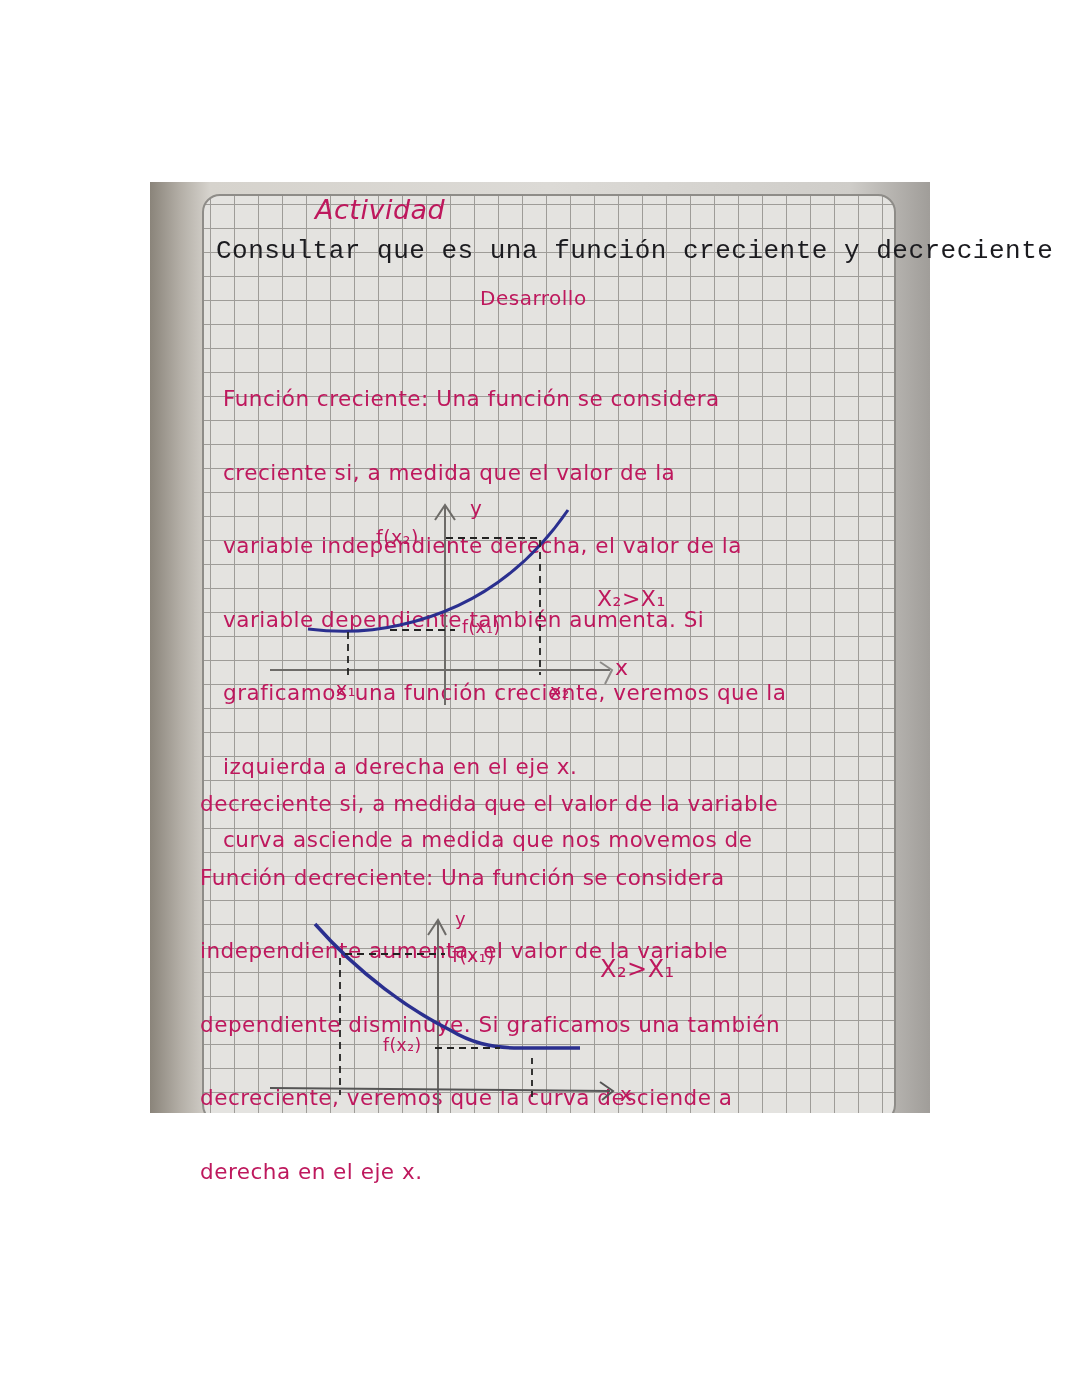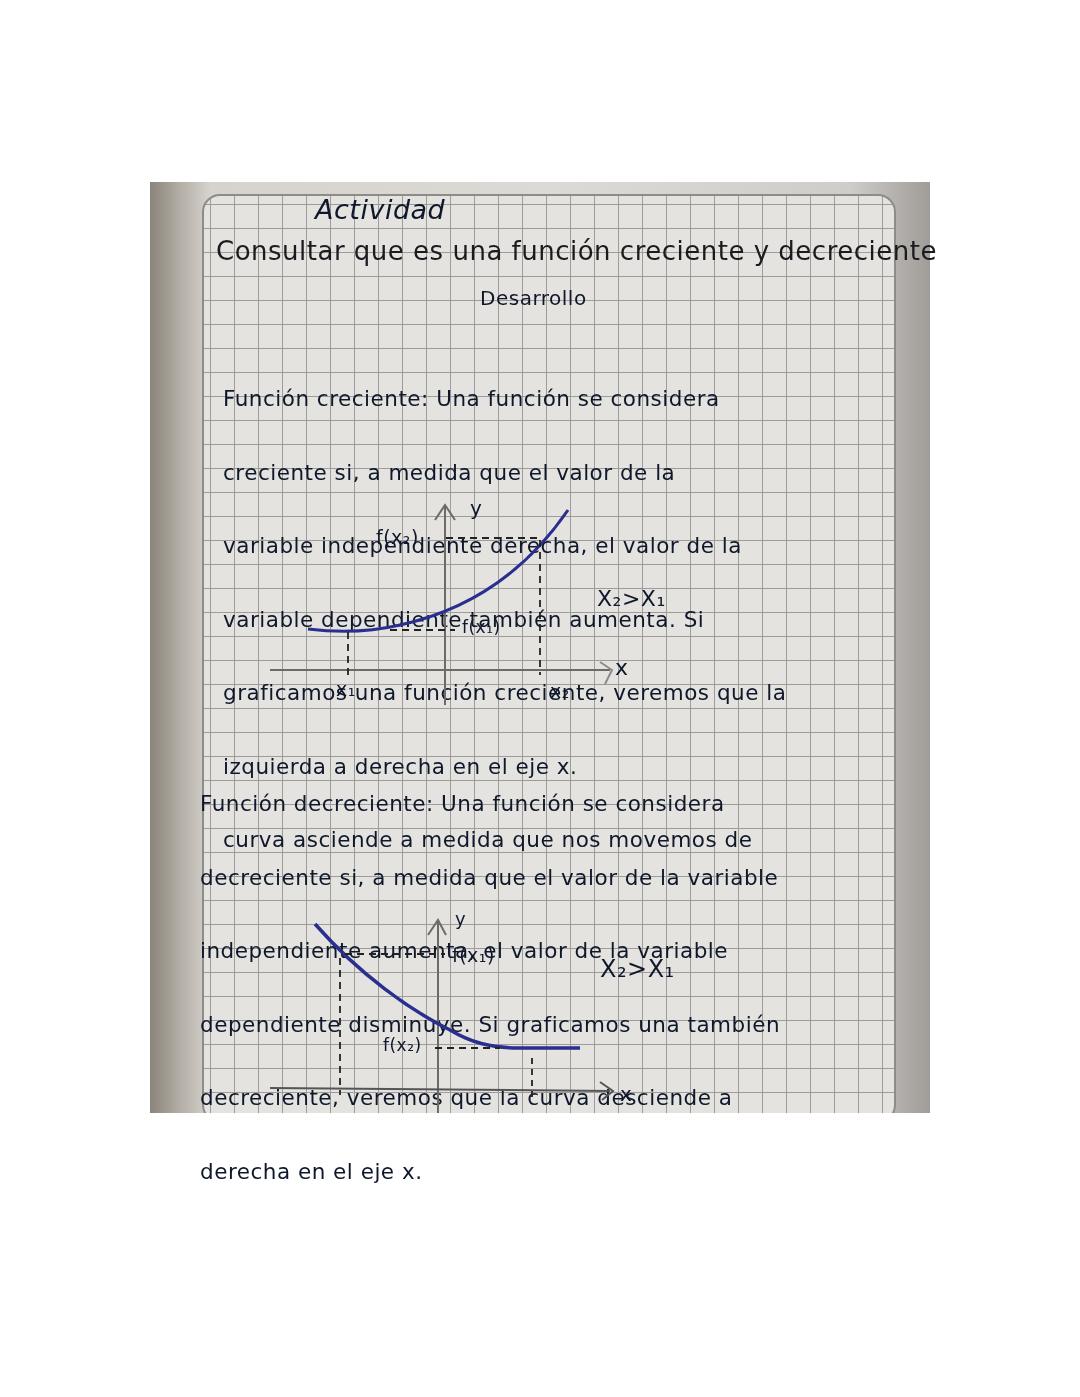--- a/index.html
+++ b/index.html
@@ -7,25 +7,25 @@
   .photo{position:absolute;left:150px;top:182px;width:780px;height:931px;
     background:linear-gradient(90deg,#8a847a 0px,#b3aea6 30px,#d6d3cd 60px,#dcdad6 400px,#cfcdc9 700px,#a09d99 780px);
     overflow:hidden;}
   .page{position:absolute;left:52px;top:12px;width:690px;height:925px;border-radius:18px;
     background-color:#e4e3e0;
     background-image:
       linear-gradient(#9e9c98 1px,transparent 1px),
       linear-gradient(90deg,#9e9c98 1px,transparent 1px);
     background-size:24px 24px;background-position:6px 8px;
     border:2px solid #8e8c88;}
-  .ink-blue{color:#0f172a;}
+  .ink-blue{color:#be185d;}
   .ink-black{color:#1b1b1f;}
   .hand{font-family:"DejaVu Sans",sans-serif;letter-spacing:0.5px;}
   .title{position:absolute;left:315px;top:194px;font-size:27px;font-style:italic;}
-  .prompt{position:absolute;left:216px;top:236px;font-size:26px;white-space:nowrap;}
+  .prompt{position:absolute;left:216px;top:236px;font-size:26px;white-space:nowrap;font-family:Liberation Mono, monospace;}
   .subtitle{position:absolute;left:480px;top:286px;font-size:20px;}
   .para{position:absolute;font-size:21.5px;line-height:24.5px;white-space:pre;}
   .p1{left:212px;top:338px;padding-left:11px;}
   .p2{left:200px;top:743px;}
   .lbl{position:absolute;font-size:19px;white-space:nowrap;}
   svg.graph{position:absolute;left:0;top:0;}
 </style>
 </head>
 <body>
 
@@ -63,22 +63,22 @@
 </svg>
 <div class="lbl hand ink-blue" style="left:470px;top:496px;font-size:20px;">y</div>
 <div class="lbl hand ink-blue" style="left:376px;top:526px;">f(x₂)</div>
 <div class="lbl hand ink-blue" style="left:462px;top:617px;font-size:17px;">f(x₁)</div>
 <div class="lbl hand ink-blue" style="left:336px;top:678px;">x₁</div>
 <div class="lbl hand ink-blue" style="left:530px;top:680px;margin-left:20px;">x₂</div>
 <div class="lbl hand ink-blue" style="left:615px;top:655px;font-size:22px;">x</div>
 <div class="lbl hand ink-blue" style="left:597px;top:586px;font-size:22px;">X₂&gt;X₁</div>
 
 <div class="para p2 hand ink-blue">
+  <div>decreciente si, a medida que el valor de la variable</div>
   <div>Función decreciente: Una función se considera</div>
-  <div>decreciente si, a medida que el valor de la variable</div>
   <div>independiente aumenta, el valor de la variable</div>
   <div>dependiente disminuye. Si graficamos una también</div>
   <div>decreciente, veremos que la curva desciende a</div>
   <div>derecha en el eje x.</div>
 </div>
 
 <svg class="graph" width="1080" height="1397">
   <line x1="438" y1="1113" x2="438" y2="920" stroke="#6d6b68" stroke-width="2"></line>
   <polyline points="428,935 438,920 446,935" fill="none" stroke="#6d6b68" stroke-width="2"></polyline>
   <line x1="270" y1="1088" x2="610" y2="1091" stroke="#555" stroke-width="2"></line>

